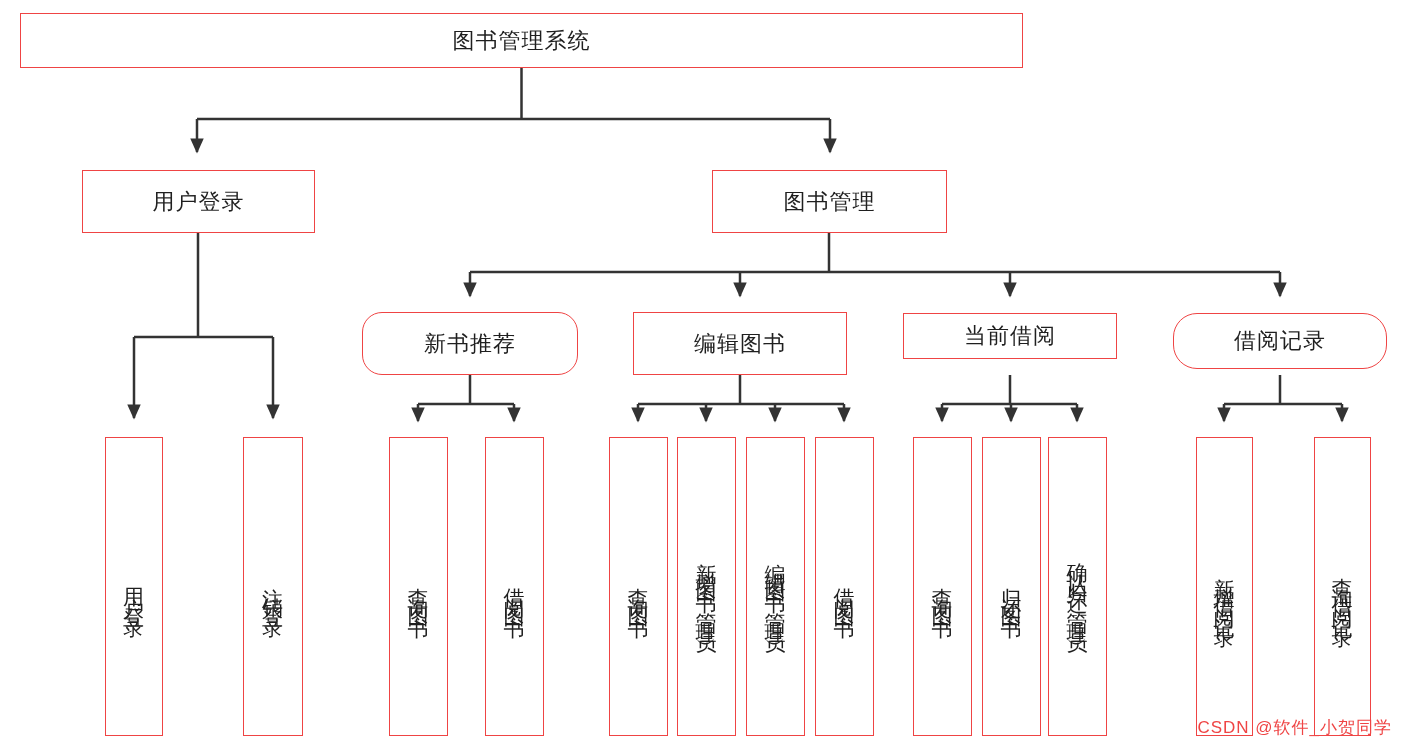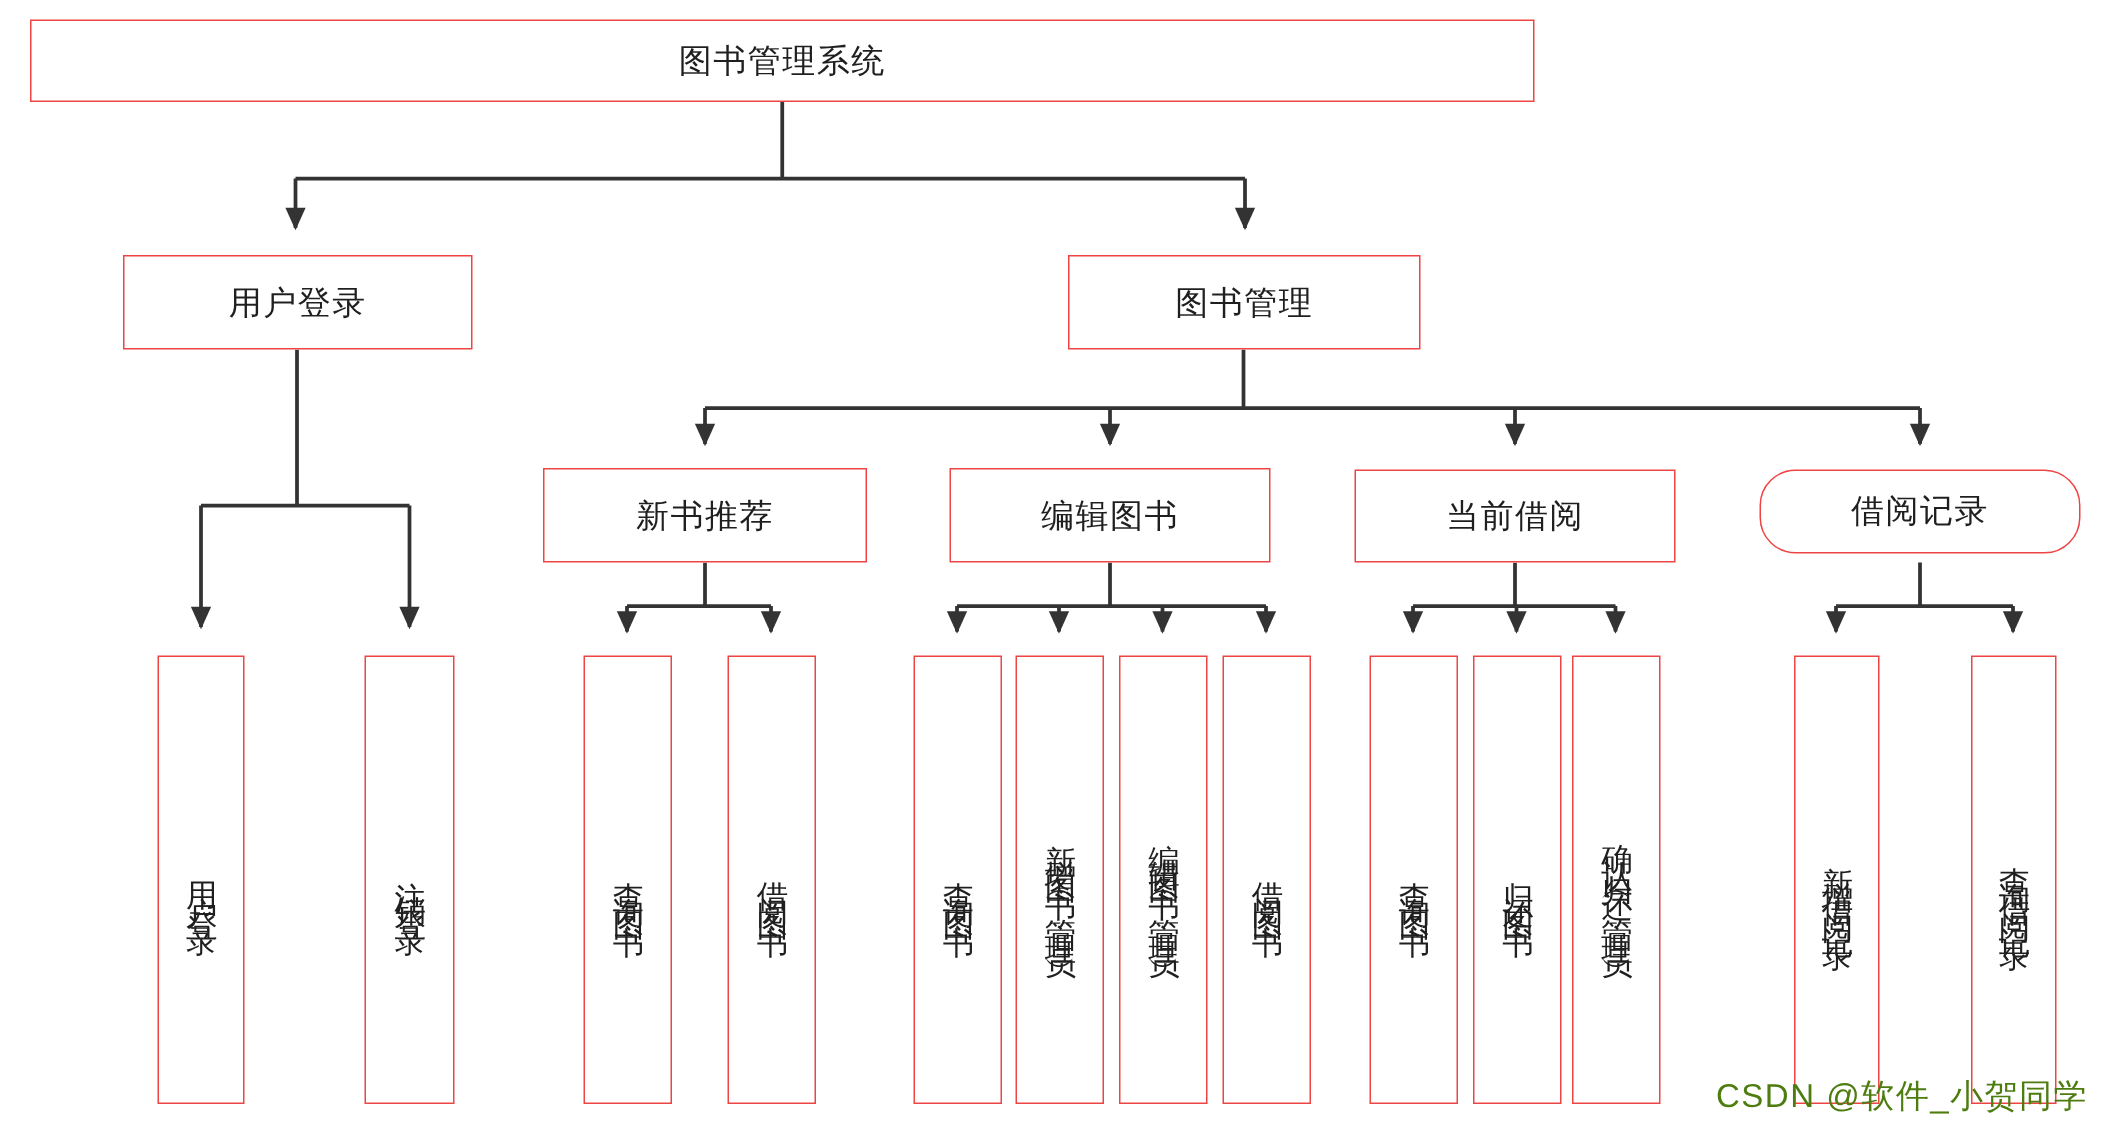--- a/index.html
+++ b/index.html
@@ -35,22 +35,22 @@
     font-size: 21px;
     letter-spacing: 10px;
     line-height: 1;
     padding-top: 8px;
   }
   #watermark {
     position: absolute;
     z-index: 2;
     right: 13px;
     top: 716px;
-    font-size: 22px;
-    color: #4d7c0f;
+    font-size: 17px;
+    color: #ef4444;
     letter-spacing: 1px;
     white-space: nowrap;
   }
 </style>
 </head>
 <body>
 
 <div id="stage">
 
   <svg id="connectors" viewBox="0 0 1405 747" xmlns="http://www.w3.org/2000/svg">
@@ -95,27 +95,27 @@
     <span>图书管理系统</span>
   </div>
 
   <div class="node h-box" style="left:82px; top:170px; width:233px; height:63px;">
     <span>用户登录</span>
   </div>
   <div class="node h-box" style="left:712px; top:170px; width:235px; height:63px;">
     <span>图书管理</span>
   </div>
 
-  <div class="node h-box" style="left:362px; top:312px; width:216px; height:63px;">
+  <div class="node h-box" style="left:362px; top:312px; width:216px; height:63px;border-radius:20px;">
     <span>新书推荐</span>
   </div>
   <div class="node h-box" style="left:633px; top:312px; width:214px; height:63px;">
     <span>编辑图书</span>
   </div>
-  <div class="node h-box" style="left:903px; top:313px; width:214px; height:62px;">
+  <div class="node h-box" style="left:903px; top:313px; width:214px; height:46px;">
     <span>当前借阅</span>
   </div>
   <div class="node h-box" style="left:1173px; top:313px; width:214px; height:56px;border-radius:24px;">
     <span>借阅记录</span>
   </div>
 
   <div class="node v-box" style="left:105px; top:437px; width:58px; height:299px;">
     <span>用户登录</span>
   </div>
   <div class="node v-box" style="left:243px; top:437px; width:60px; height:299px;">

